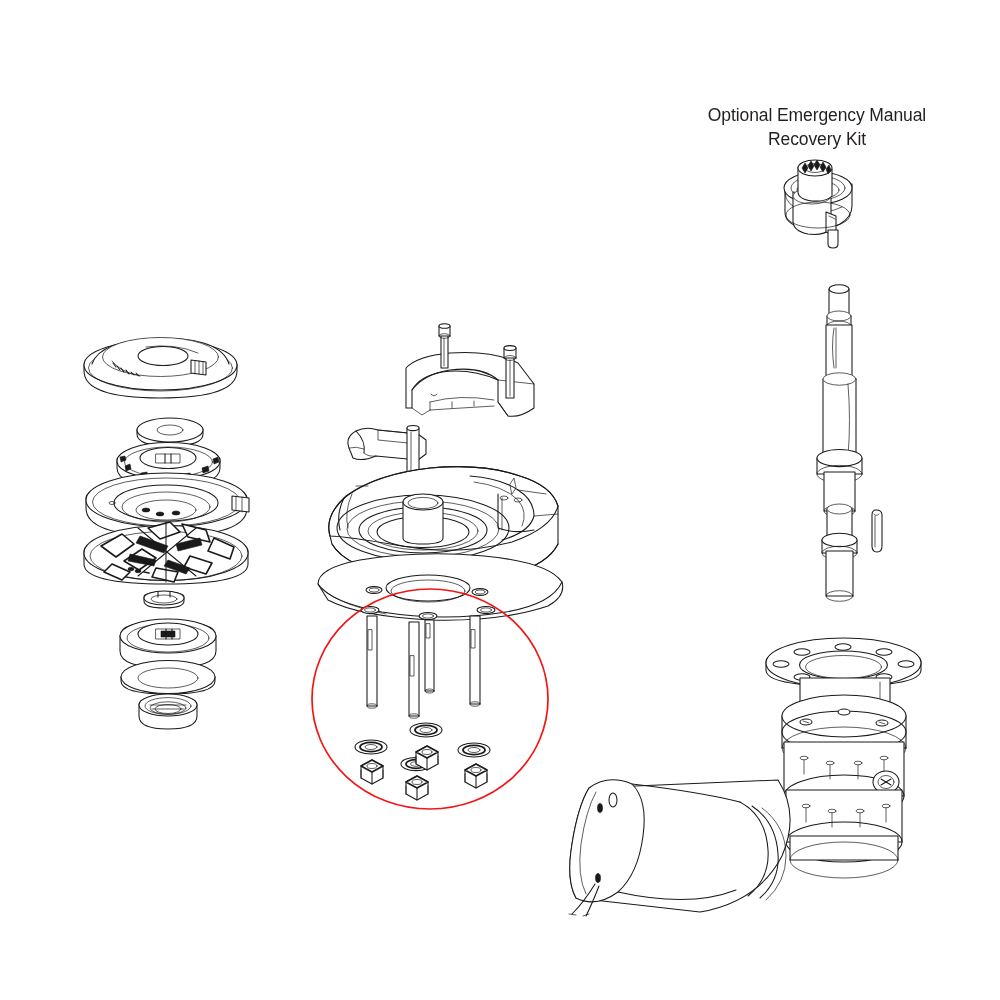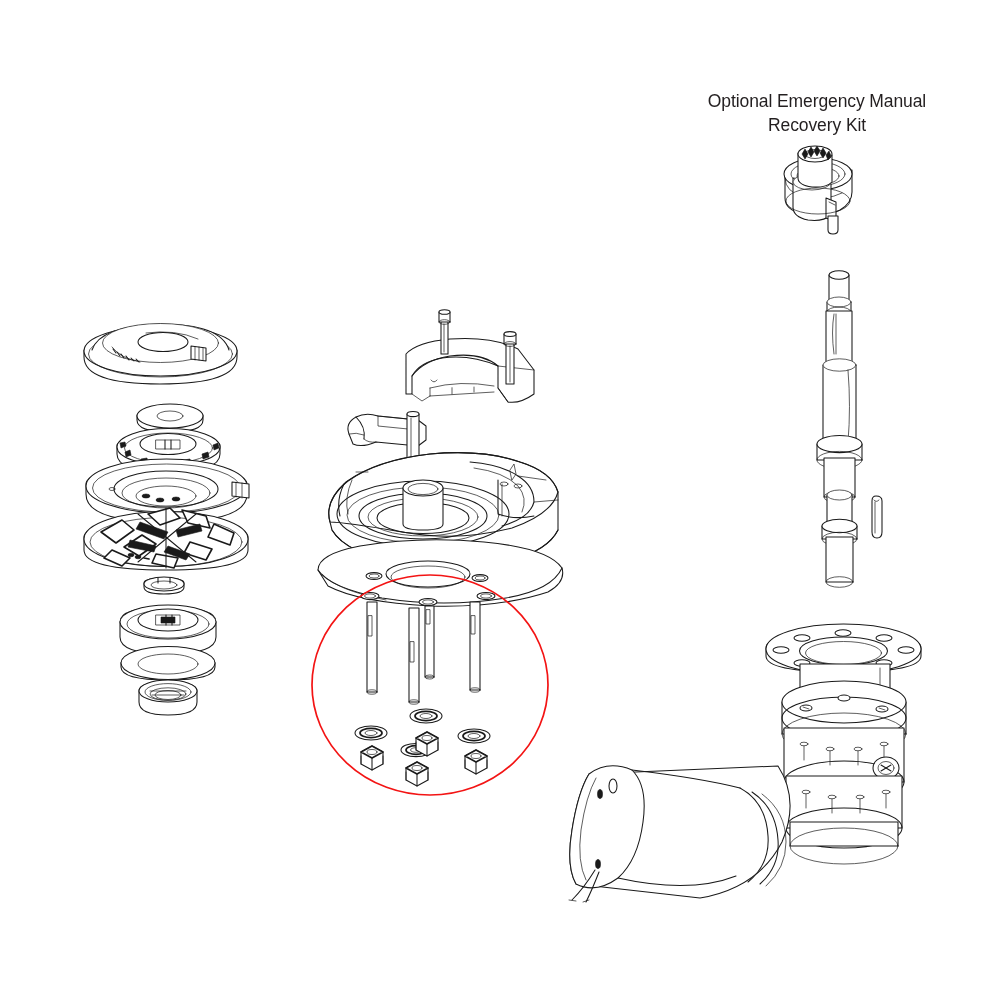--- a/index.html
+++ b/index.html
@@ -10,21 +10,21 @@
   }
   body {
     width: 1000px;
     height: 1000px;
     overflow: hidden;
     font-family: "Liberation Sans", sans-serif;
     position: relative;
   }
   #diagram-root {
     position: absolute;
-    left: 0; top: 2px;
+    left: 0; top: 16px;
     width: 1000px;
     height: 908px;
   }
   svg.scene {
     display: block;
     width: 1000px;
     height: 1000px;
     background: #ffffff;
   }
   .ln   { fill: none; stroke: #1a1a1a; stroke-width: 1.05;

